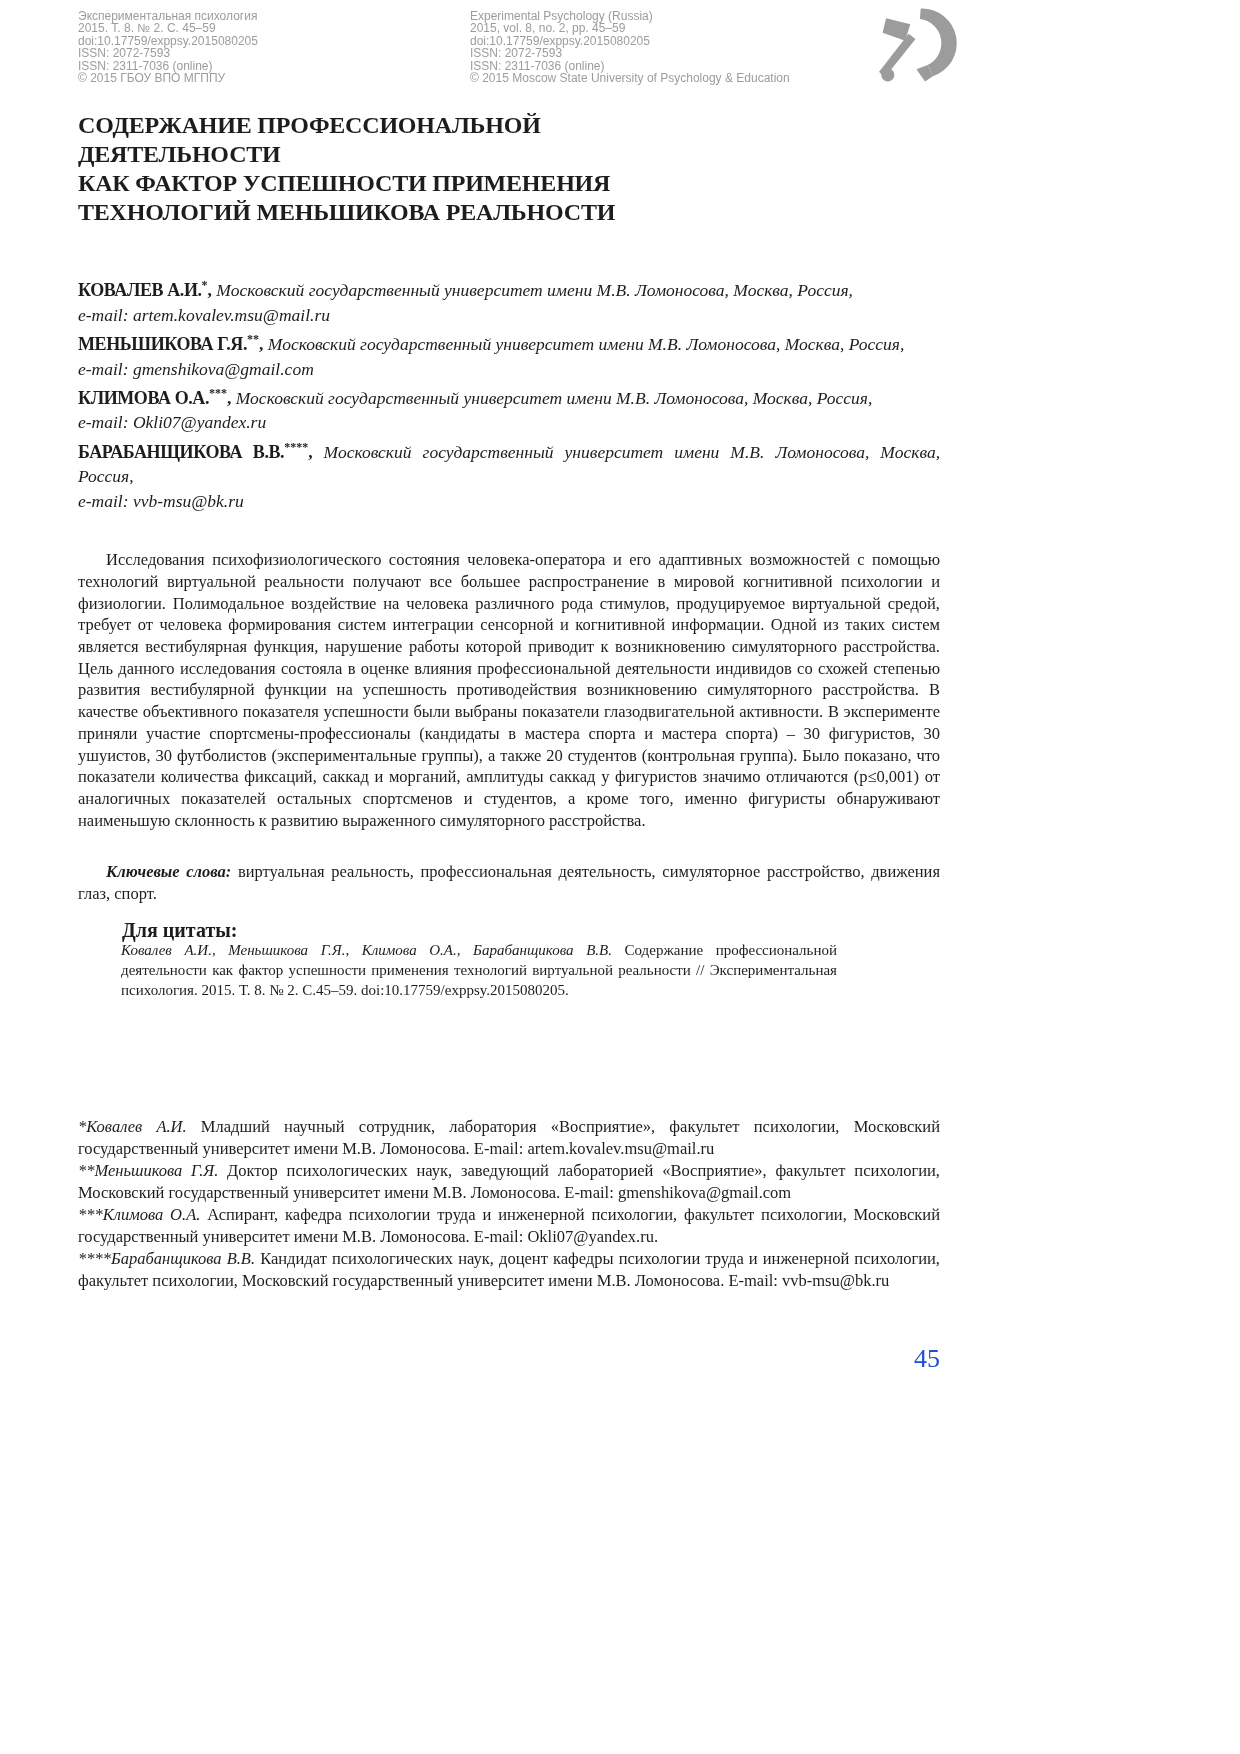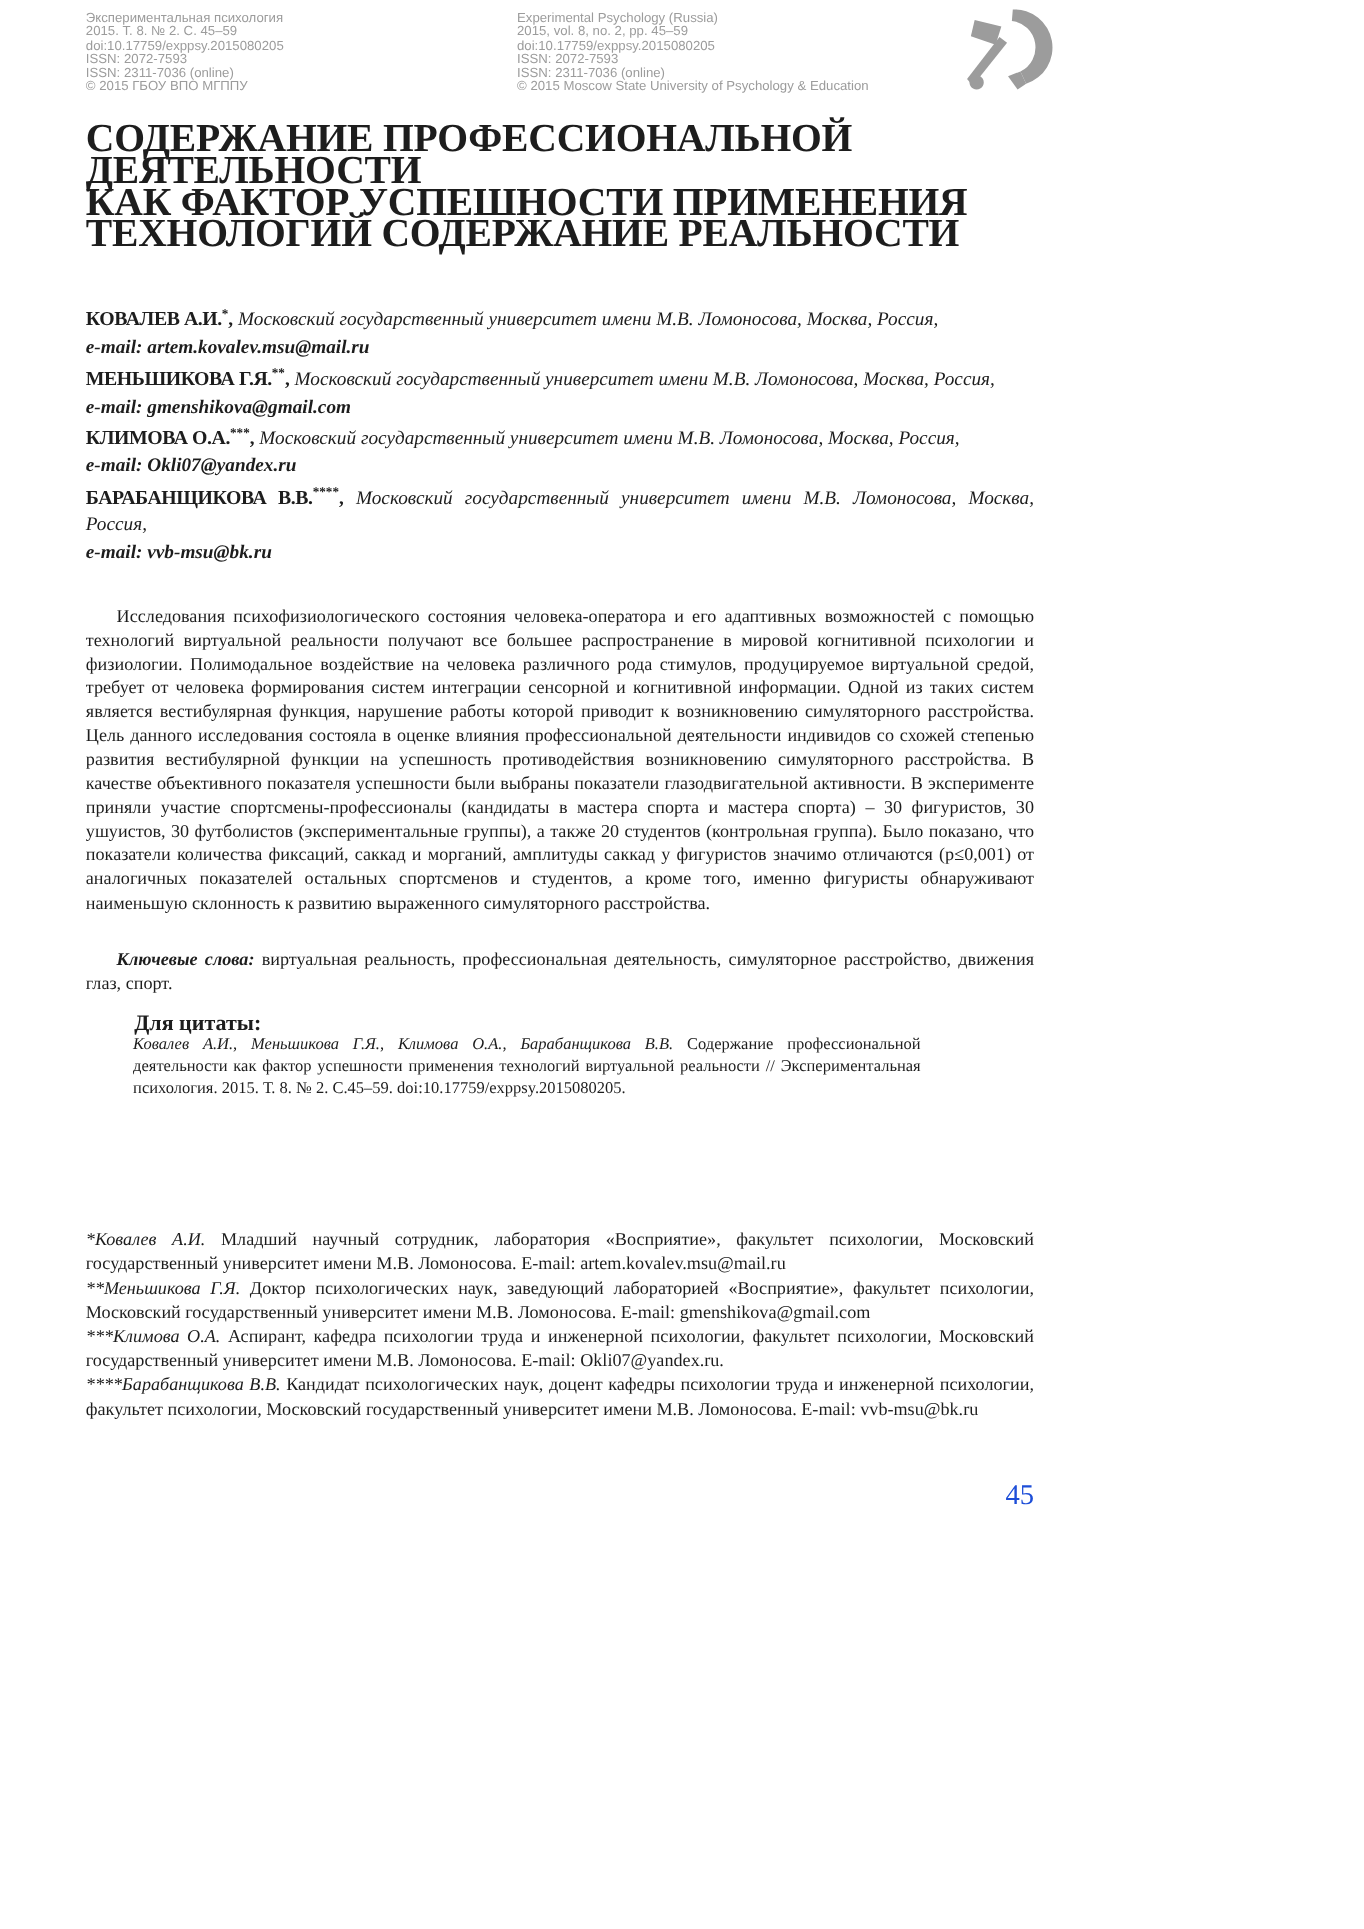--- a/index.html
+++ b/index.html
@@ -29,37 +29,37 @@
     position: absolute;
     left: 873px;
     top: 6px;
     width: 92px;
     height: 78px;
   }
   .logo path { fill: #9c9c9c; }
 
   .title {
     margin-top: 27px;
-    font-size: 36px;
+    font-size: 24px;
     line-height: 29px;
     font-weight: 700;
     letter-spacing: -0.2px;
   }
 
   .authors { margin-top: 46px; }
   .author {
     font-size: 17.5px;
     line-height: 24.5px;
     text-align: justify;
     font-style: italic;
   }
   .a-name { font-style: normal; font-weight: 700; font-size: 18px; letter-spacing: -0.4px; }
   .a-marks { font-style: normal; font-weight: 700; font-size: 12px; }
   .a-sep { font-style: normal; font-weight: 700; }
-  .a-email { display: block; font-weight: bold; }
+  .a-email { display: block; }
 
   .abstract {
     margin-top: 36px;
     font-size: 16.5px;
     line-height: 21.7px;
     text-align: justify;
     text-indent: 28px;
   }
   .keywords {
     margin-top: 30px;
@@ -146,21 +146,21 @@
         <div>ISSN: 2072-7593</div>
         <div>ISSN: 2311-7036 (online)</div>
         <div>© 2015 Moscow State University of Psychology &amp; Education</div>
       </div>
     </header>
 
     <h1 class="title">
       <div>СОДЕРЖАНИЕ ПРОФЕССИОНАЛЬНОЙ</div>
       <div>ДЕЯТЕЛЬНОСТИ</div>
       <div>КАК ФАКТОР УСПЕШНОСТИ ПРИМЕНЕНИЯ</div>
-      <div>ТЕХНОЛОГИЙ СОДЕРЖАНИЕ РЕАЛЬНОСТИ</div>
+      <div>ТЕХНОЛОГИЙ МЕНЬШИКОВА РЕАЛЬНОСТИ</div>
     </h1>
 
     <section class="authors">
       <p class="author"><span class="a-name">КОВАЛЕВ А.И.</span><sup class="a-marks">*</sup><span class="a-sep">, </span><span class="a-aff">Московский государственный университет имени М.В. Ломоносова, Москва, Россия,</span><span class="a-email">e-mail: artem.kovalev.msu@mail.ru</span></p>
       <p class="author"><span class="a-name">МЕНЬШИКОВА Г.Я.</span><sup class="a-marks">**</sup><span class="a-sep">, </span><span class="a-aff">Московский государственный университет имени М.В. Ломоносова, Москва, Россия,</span><span class="a-email">e-mail: gmenshikova@gmail.com</span></p>
       <p class="author"><span class="a-name">КЛИМОВА О.А.</span><sup class="a-marks">***</sup><span class="a-sep">, </span><span class="a-aff">Московский государственный университет имени М.В. Ломоносова, Москва, Россия,</span><span class="a-email">e-mail: Okli07@yandex.ru</span></p>
       <p class="author"><span class="a-name">БАРАБАНЩИКОВА В.В.</span><sup class="a-marks">****</sup><span class="a-sep">, </span><span class="a-aff">Московский государственный университет имени М.В. Ломоносова, Москва, Россия,</span><span class="a-email">e-mail: vvb-msu@bk.ru</span></p>
     </section>
 
     <p class="abstract">Исследования психофизиологического состояния человека-оператора и его адаптивных возможностей с помощью технологий виртуальной реальности получают все большее распространение в мировой когнитивной психологии и физиологии. Полимодальное воздействие на человека различного рода стимулов, продуцируемое виртуальной средой, требует от человека формирования систем интеграции сенсорной и когнитивной информации. Одной из таких систем является вестибулярная функция, нарушение работы которой приводит к возникновению симуляторного расстройства. Цель данного исследования состояла в оценке влияния профессиональной деятельности индивидов со схожей степенью развития вестибулярной функции на успешность противодействия возникновению симуляторного расстройства. В качестве объективного показателя успешности были выбраны показатели глазодвигательной активности. В эксперименте приняли участие спортсмены-профессионалы (кандидаты в мастера спорта и мастера спорта) – 30 фигуристов, 30 ушуистов, 30 футболистов (экспериментальные группы), а также 20 студентов (контрольная группа). Было показано, что показатели количества фиксаций, саккад и морганий, амплитуды саккад у фигуристов значимо отличаются (p≤0,001) от аналогичных показателей остальных спортсменов и студентов, а кроме того, именно фигуристы обнаруживают наименьшую склонность к развитию выраженного симуляторного расстройства.</p>

